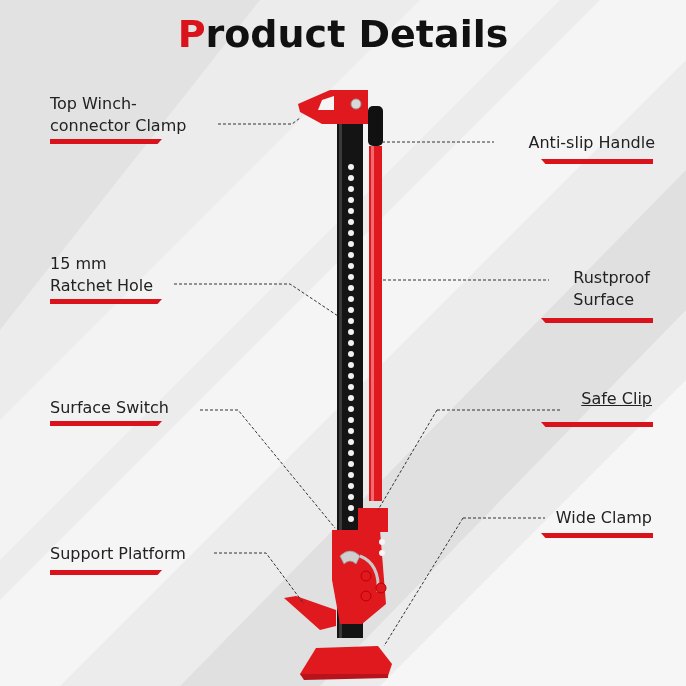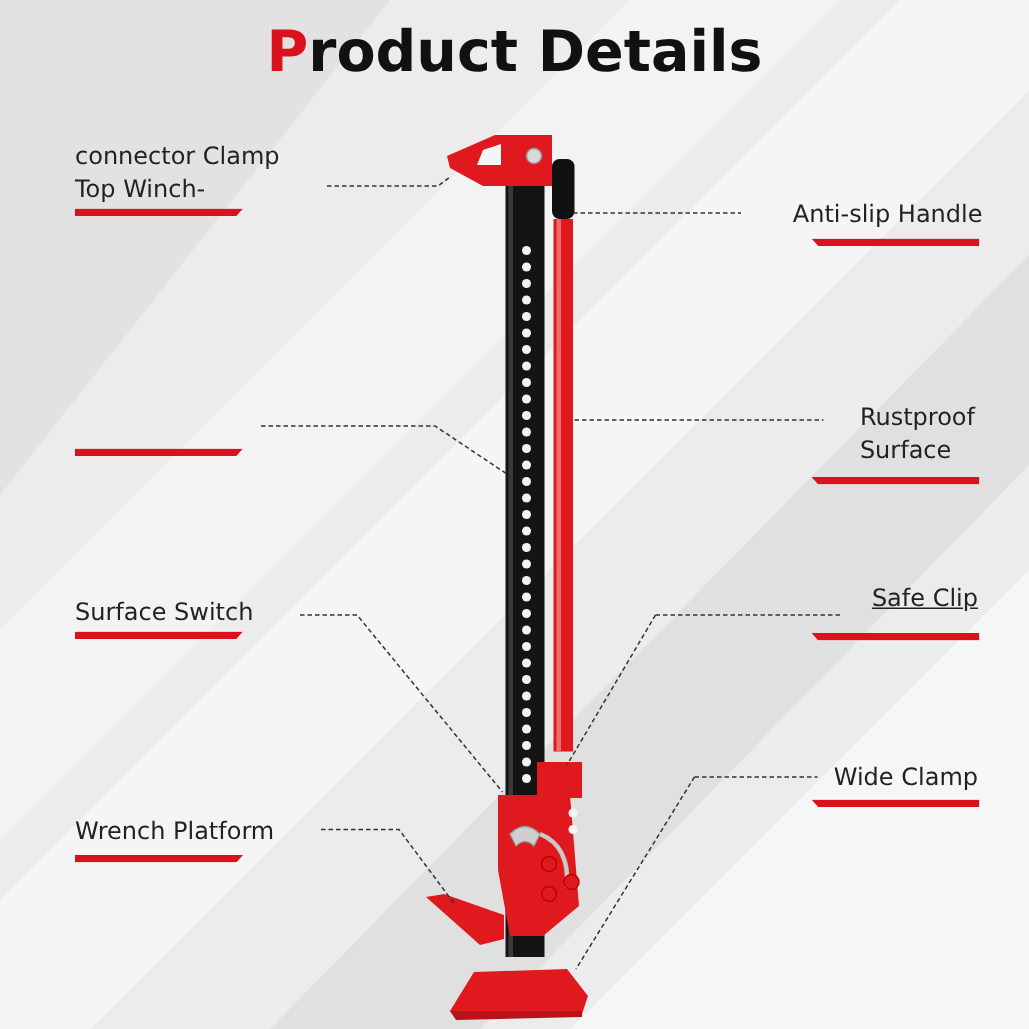--- a/index.html
+++ b/index.html
@@ -112,34 +112,38 @@
       <polyline points="200,410 238,410 335,528"></polyline>
       <polyline points="437,410 560,410"></polyline>
       <polyline points="437,410 378,510"></polyline>
       <polyline points="214,553 266,553 304,604"></polyline>
       <polyline points="463,518 545,518"></polyline>
       <polyline points="463,518 384,646"></polyline>
     </g>
   </svg>
 
   <div class="label" style="left:50px; top:93px;">
+    <div>Top Winch-</div>
     <div>connector Clamp</div>
-    <div>Top Winch-</div>
   </div>
   <div class="bar l" style="left:50px; top:139px; width:112px;"></div>
 
+  <div class="label" style="left:50px; top:253px;">
+    <div>15 mm</div>
+    <div>Ratchet Hole</div>
+  </div>
   <div class="bar l" style="left:50px; top:299px; width:112px;"></div>
 
   <div class="label" style="left:50px; top:397px;">
     <div>Surface Switch</div>
   </div>
   <div class="bar l" style="left:50px; top:421px; width:112px;"></div>
 
   <div class="label" style="left:50px; top:543px;">
-    <div>Wrench Platform</div>
+    <div>Support Platform</div>
   </div>
   <div class="bar l" style="left:50px; top:570px; width:112px;"></div>
 
   <div class="label right" style="right:31px; top:132px;">
     <div>Anti-slip Handle</div>
   </div>
   <div class="bar r" style="left:541px; top:159px; width:112px;"></div>
 
   <div class="label right" style="right:36px; top:267px;margin-left:24px;">
     <div>Rustproof</div>

